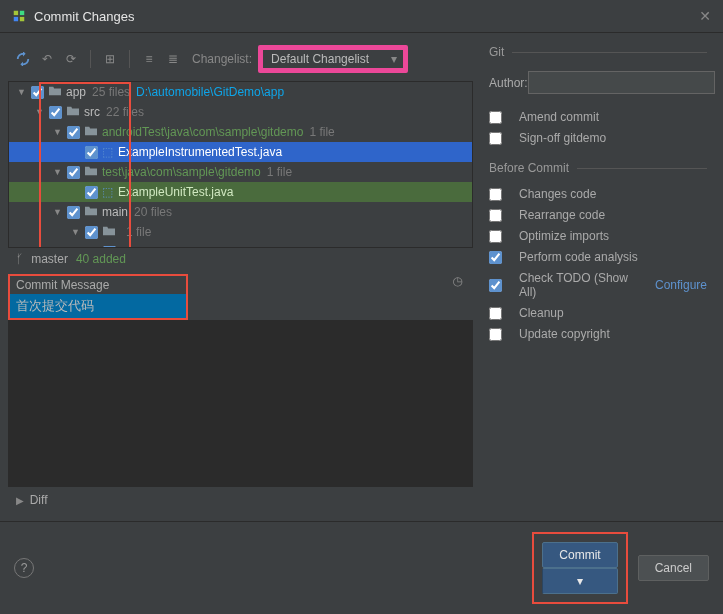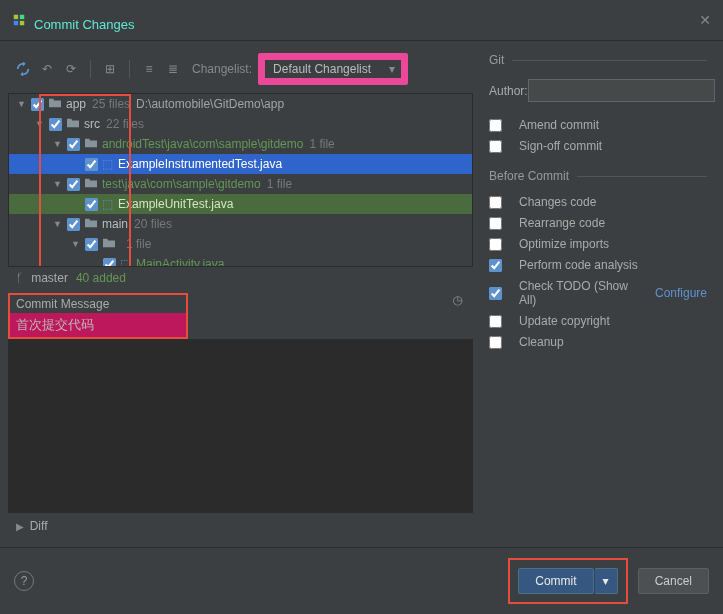--- a/index.html
+++ b/index.html
@@ -1,67 +1,67 @@
 <!DOCTYPE html>
 <html><head>
 <meta charset="utf-8">
 <style>
 * { margin: 0; padding: 0; box-sizing: border-box; font-family: "Segoe UI", Arial, sans-serif; }
 body { background: #3c3f41; color: #bbbbbb; width: 723px; height: 614px; overflow: hidden; font-size: 12px; }
 .dialog { width: 100%; height: 100%; display: flex; flex-direction: column; }
 .titlebar { display: flex; align-items: center; padding: 8px 12px; border-bottom: 1px solid #2b2b2b; }
 .titlebar .logo { width: 14px; height: 14px; margin-right: 8px; }
-.titlebar .title { flex: 1; color: #5eead4; font-size: 13px; margin-top: 9px; }
+.titlebar .title { flex: 1; color: #e5e5e5; font-size: 13px; }
 .titlebar .close { color: #888; cursor: pointer; font-size: 14px; }
 .body { flex: 1; display: flex; overflow: hidden; }
 .left { flex: 1; display: flex; flex-direction: column; padding: 8px 0 8px 8px; min-width: 0; }
 .right { width: 250px; padding: 12px 16px; }
 .toolbar { display: flex; align-items: center; gap: 6px; padding: 4px 6px; }
 .toolbar .sep { width: 1px; height: 18px; background: #555; margin: 0 4px; }
 .tb-icon { color: #888; cursor: pointer; display: inline-flex; align-items: center; justify-content: center; width: 18px; height: 18px; }
 .tb-label { color: #888; margin-left: 4px; }
-.changelist { background: #3c3f41; border: 7px solid #ec4899; color: #bbb; padding: 2px 24px 2px 8px; border-radius: 2px; position: relative; min-width: 150px; }
+.changelist { background: #3c3f41; border: 5px solid #ec4899; color: #bbb; padding: 2px 24px 2px 8px; border-radius: 2px; position: relative; min-width: 150px; }
 .changelist::after { content: "▾"; position: absolute; right: 6px; color: #888; }
 .tree { flex: 1; overflow: auto; background: #3c3f41; margin-top: 4px; border: 1px solid #2b2b2b; position: relative; }
 .tree-highlight-box { position: absolute; border: 2px solid #e84c3d; left: 30px; top: 0px; width: 92px; height: 196px; pointer-events: none; }
 .node { display: flex; align-items: center; height: 20px; white-space: nowrap; }
 .arrow { width: 10px; color: #888; font-size: 9px; cursor: pointer; }
 .chk { width: 13px; height: 13px; margin: 0 4px; accent-color: #5e92ce; cursor: pointer; }
 .folder-icon { width: 14px; height: 12px; margin-right: 4px; }
 .file-icon { width: 12px; height: 14px; margin-right: 4px; display: inline-flex; align-items: center; }
 .node-label { color: #bbb; }
 .node-label.green { color: #629755; }
 .node-count { color: #787878; margin-left: 6px; }
-.node-path { color: #a3a3a3; margin-left: 6px; }
+.node-path { color: #0ea5e9; margin-left: 6px; }
 .selected-row { background: #2f65ca; }
 .selected-row .node-label, .selected-row .node-count { color: #fff; }
 .green-row { background: #4a6b3d; }
 .green-row .node-label { color: #d0e8c0; }
 .branch-row { display: flex; align-items: center; padding: 4px 8px; gap: 8px; }
 .branch-row .branch { color: #aaa; }
 .branch-row .added { color: #629755; }
 .commit-msg-section { border: 2px solid #e84c3d; padding: 0; margin-top: 4px; width: 180px; }
 .commit-msg-header { display: flex; padding: 2px 6px; }
 .commit-msg-header .label { flex: 1; color: #aaa; }
-.commit-textarea { width: 100%; background: #be185d; border: none; color: #bbb; padding: 4px 6px; font-size: 13px; resize: none; outline: none; height: 24px; }
+.commit-textarea { width: 100%; background: #0369a1; border: none; color: #bbb; padding: 4px 6px; font-size: 13px; resize: none; outline: none; height: 24px; }
 .commit-full { flex: 1; background: #2b2b2b; border: 1px solid #2b2b2b; margin-top: 0; min-height: 140px; }
 .diff-row { display: flex; align-items: center; padding: 6px 8px; color: #aaa; }
 .diff-arrow { color: #888; margin-right: 6px; font-size: 10px; cursor: pointer; }
 .section-title { color: #999; font-size: 12px; margin-bottom: 8px; padding-bottom: 4px; display: flex; align-items: center; }
 .section-title::after { content: ""; flex: 1; height: 1px; background: #555; margin-left: 8px; }
 .field-row { display: flex; align-items: center; margin-bottom: 16px; }
 .field-row label { width: 60px; color: #aaa; }
 .field-row input[type=text] { flex: 1; background: #45494a; border: 1px solid #646464; color: #bbb; padding: 3px 4px; }
 .check-row { display: flex; align-items: center; margin-bottom: 7px; color: #aaa; gap: 17px; }
 .check-row input { accent-color: #5e92ce; cursor: pointer; }
 .link { color: #5e92ce; cursor: pointer; }
 .footer { display: flex; align-items: center; padding: 10px 14px; border-top: 1px solid #2b2b2b; }
 .help { width: 20px; height: 20px; border: 1px solid #777; border-radius: 50%; color: #999; display: flex; align-items: center; justify-content: center; cursor: pointer; font-size: 12px; }
 .footer-spacer { flex: 1; }
-.commit-btn-wrap { border: 2px solid #e84c3d; padding: 8px; display: flex; gap: 0; margin-right: 10px; }
+.commit-btn-wrap { border: 2px solid #e84c3d; padding: 8px; display: flex; gap: 0; margin-right: 10px; flex-direction: column; }
 .btn { background: #4c5052; border: 1px solid #5e6060; color: #ccc; padding: 5px 16px; cursor: pointer; border-radius: 2px; font-size: 12px; }
 .btn.primary { background: #365880; border-color: #4c708c; color: #e8e8e8; }
 .btn.primary-drop { background: #365880; border-color: #4c708c; border-left: 1px solid #2b4560; color: #e8e8e8; padding: 5px 8px; }
 svg.folder { fill: #87939a; }
 </style>
 </head>
 <body>
 
 <div class="dialog">
   <div class="titlebar">
@@ -204,21 +204,21 @@
       <div class="field-row">
         <label>Author:</label>
         <input type="text" value="" style="">
       </div>
       <div class="check-row">
           <input type="checkbox" style="">
           <span>Amend commit</span>
         </div>
       <div class="check-row">
           <input type="checkbox" style="">
-          <span>Sign-off commit</span>
+          <span>Sign-off gitdemo</span>
         </div>
 
       <div class="section-title" style="margin-top:16px">Before Commit</div>
       <div class="check-row">
           <input type="checkbox" style="">
           <span>Changes code</span>
         </div>
       <div class="check-row">
           <input type="checkbox" style="">
           <span>Rearrange code</span>
@@ -231,25 +231,25 @@
           <input type="checkbox" checked="" style="">
           <span>Perform code analysis</span>
         </div>
       <div class="check-row">
           <input type="checkbox" checked="" style="">
           <span>Check TODO (Show All)</span> 
           <span class="link">Configure</span>
         </div>
       <div class="check-row">
           <input type="checkbox" style="">
+          <span>Cleanup</span>
+        </div>
+      <div class="check-row">
+          <input type="checkbox" style="">
           <span>Update copyright</span>
-        </div>
-      <div class="check-row">
-          <input type="checkbox" style="">
-          <span>Cleanup</span>
         </div>
     </div>
   </div>
 
   <div class="footer">
     <span class="help">?</span>
     <span class="footer-spacer"></span>
     <span class="commit-btn-wrap">
       <button class="btn primary">Commit</button>
       <button class="btn primary-drop">▾</button>

